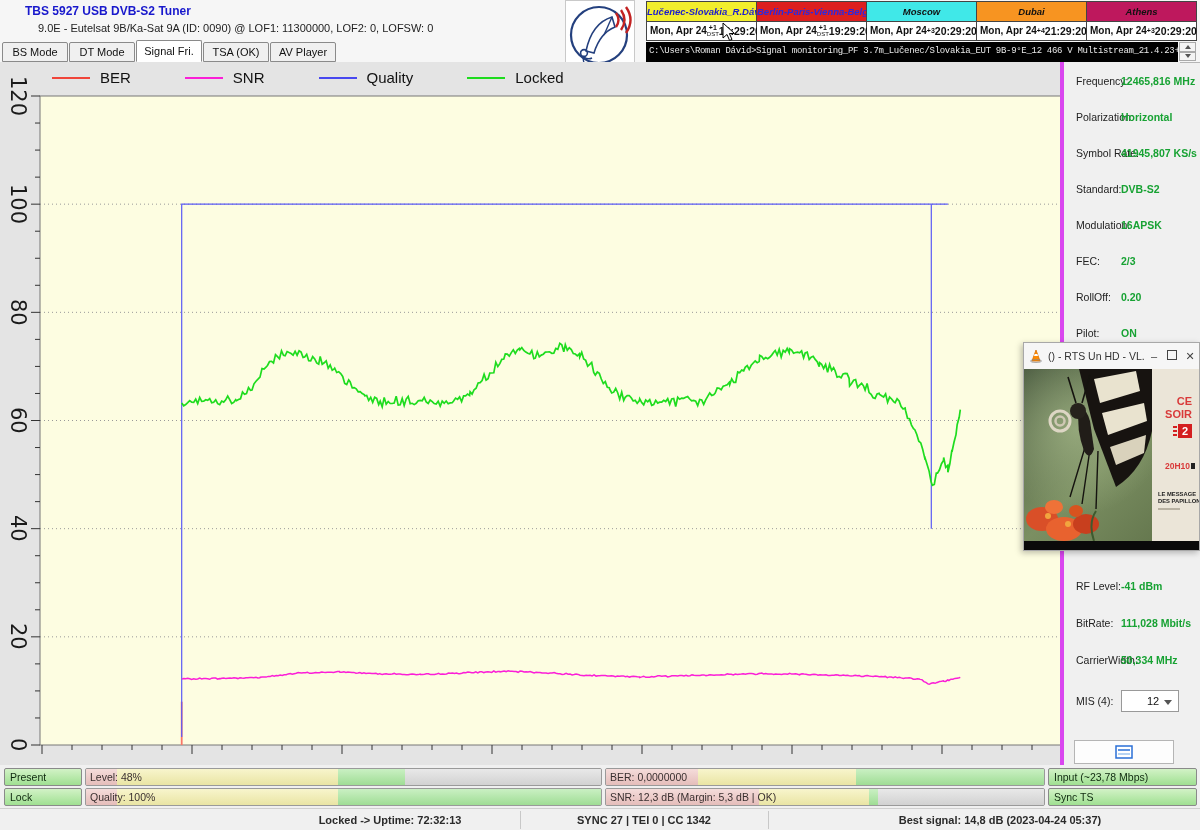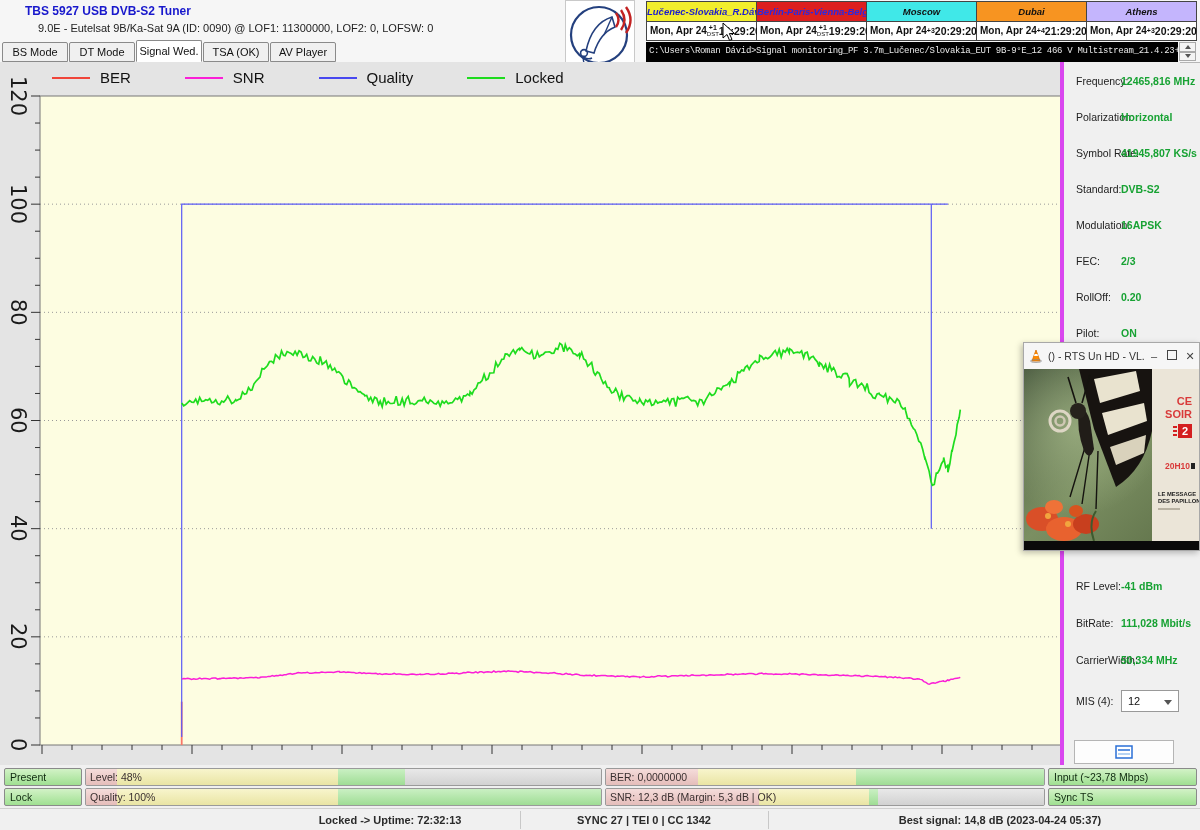--- a/index.html
+++ b/index.html
@@ -48,21 +48,21 @@
   #plot{position:absolute;left:0;top:0;}
   .ylab{position:absolute;left:4px;width:28px;height:70px;display:flex;align-items:center;justify-content:center;
         writing-mode:vertical-rl;font-family:"DejaVu Sans",sans-serif;font-size:21px;color:#1a1a1a;}
 
   
   .rpanel{position:absolute;left:1060px;top:62px;width:120px;height:703px;background:#f0f0f0;border-left:4px solid #d946ef;box-sizing:border-box;}
   .prow{position:absolute;left:0;width:120px;height:14px;}
   .plab{position:absolute;left:12px;font-size:10.5px;color:#222;white-space:nowrap;}
   .pval{position:absolute;left:57px;font-size:10.5px;font-weight:bold;color:#17a233;white-space:nowrap;}
   .misbox{position:absolute;left:57px;top:628px;width:58px;height:22px;background:#fff;border:1px solid #999;box-sizing:border-box;
-          font-size:11px;line-height:20px;padding-left:6px;color:#111;}
+          font-size:11px;line-height:20px;padding-left:6px;color:#111;text-align:center;}
   .mis-chev{position:absolute;right:6px;top:9px;width:0;height:0;border-left:4px solid transparent;border-right:4px solid transparent;border-top:5px solid #555;}
   .streambtn{position:absolute;left:10px;top:678px;width:100px;height:24px;background:#fdfdfd;border:1px solid #b5b5b5;
              box-sizing:border-box;display:flex;align-items:center;justify-content:center;}
 
   
   .vlc{position:absolute;left:1023px;top:342px;width:177px;height:209px;background:#f2f2f2;border:1px solid #a8a8a8;
        box-sizing:border-box;box-shadow:-2px 2px 6px rgba(0,0,0,.25);}
   .vlc-titlebar{height:26px;display:flex;align-items:center;background:#f6f6f6;}
   .vlc-title{flex:1;font-size:10.5px;color:#333;white-space:nowrap;overflow:hidden;margin-left:4px;}
   .vlc-btn{width:18px;text-align:center;font-size:11px;color:#444;}
@@ -91,21 +91,21 @@
 
 <div id="app">
 
   <div class="hdr">
     <div class="title">TBS 5927 USB DVB-S2 Tuner</div>
     <div class="subtitle">9.0E - Eutelsat 9B/Ka-Sat 9A (ID: 0090) @ LOF1: 11300000, LOF2: 0, LOFSW: 0</div>
 
     <div class="tabs">
       <div class="tab">BS Mode</div>
       <div class="tab">DT Mode</div>
-      <div class="tab active">Signal Wed.</div>
+      <div class="tab active">Signal Fri.</div>
       <div class="tab">TSA (OK)</div>
       <div class="tab">AV Player</div>
     </div>
 
     <div class="logo">
       <svg width="68" height="70" viewBox="0 0 68 70">
         <circle cx="33" cy="34" r="28" fill="none" stroke="#24407e" stroke-width="2.2"></circle>
         <path d="M20,50 Q26,22 46,16 L49,26 Q34,32 28,52 Z" fill="#fff" stroke="#24407e" stroke-width="1.6"></path>
         <line x1="46" y1="16" x2="38" y2="34" stroke="#24407e" stroke-width="1.4"></line>
         <path d="M50,12 q5,7 0,14" fill="none" stroke="#c22222" stroke-width="2.4"></path>
@@ -156,21 +156,21 @@
         <div class="ctime">
           <span class="cdate">Mon, Apr 24</span>
           <span class="csup">
               <span class="coff">+4</span>
               <span class="cdst"></span>
             </span>
           <span class="ctimev">21:29:20</span>
         </div>
       </div>
       <div class="clock">
-        <div class="chead" style="background: #c4b5fd; color: rgb(17, 17, 17);">Athens</div>
+        <div class="chead" style="background: #be185d; color: rgb(17, 17, 17);">Athens</div>
         <div class="ctime">
           <span class="cdate">Mon, Apr 24</span>
           <span class="csup">
               <span class="coff">+3</span>
               <span class="cdst"></span>
             </span>
           <span class="ctimev">20:29:20</span>
         </div>
       </div>
     </div>

